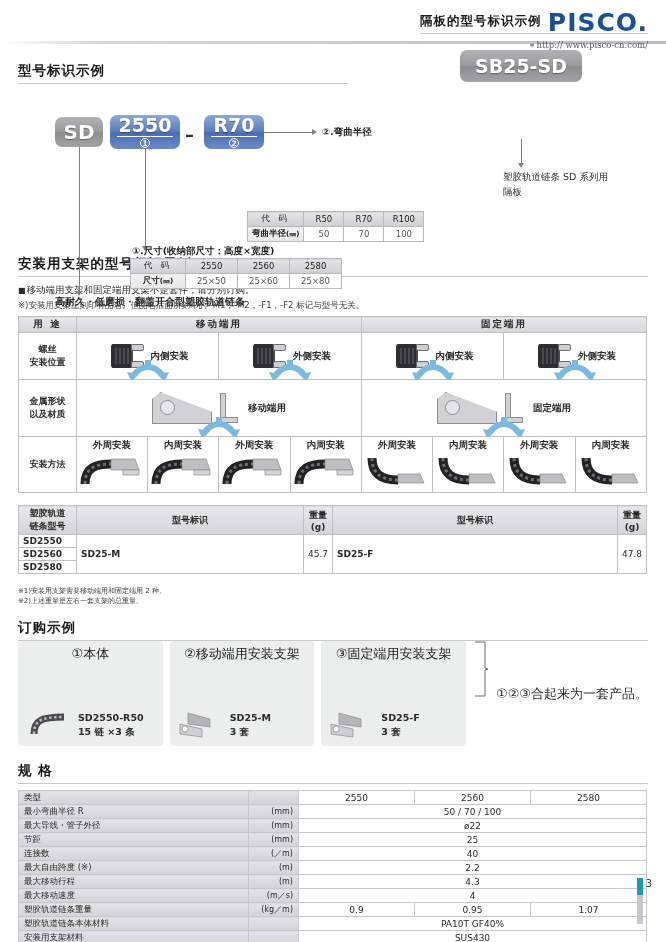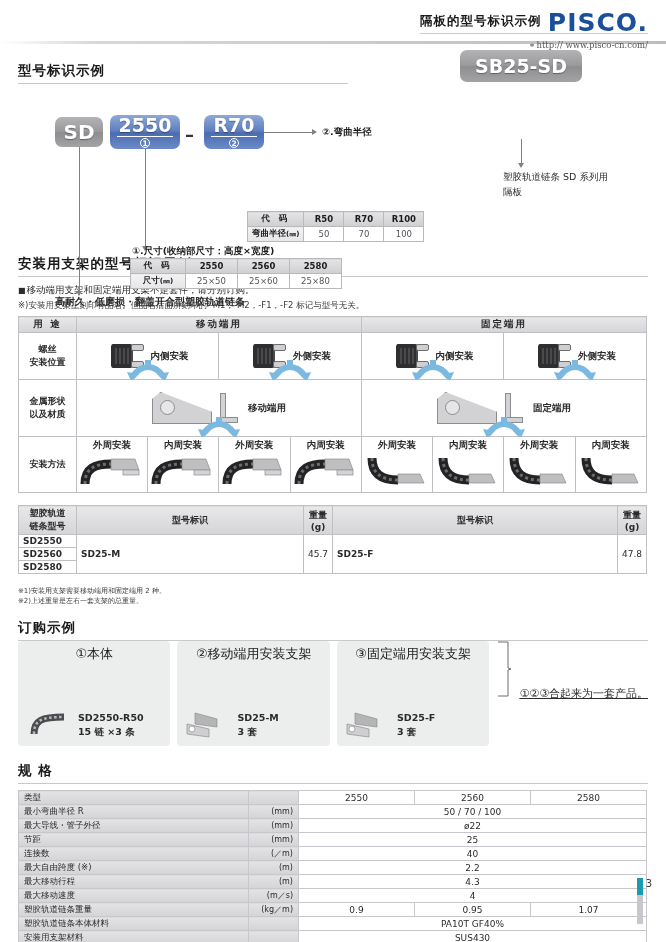--- a/index.html
+++ b/index.html
@@ -75,21 +75,21 @@
 
   .cap { position:absolute; font-size:9.5px; color:#1b1b1b; font-weight:bold; white-space:nowrap; }
 
   
   .mini { position:absolute; border-collapse:collapse; font-size:8.5px; }
   .mini th, .mini td {
     border:1px solid #b9b9bd; padding:1px 4px; text-align:center; white-space:nowrap;
   }
   .mini thead th {
     background:linear-gradient(to bottom,#e4e4e6,#cfcfd2);
-    font-weight:bold; color:#1b1b1b;margin-top:29px;
+    font-weight:normal; color:#1b1b1b;margin-top:29px;
   }
   .mini thead th.lbl { letter-spacing:3px; }
   .mini tbody td { background:#fff; color:#55555a; }
   .mini tbody td.lbl { background:linear-gradient(to bottom,#f2f2f3,#e6e6e8); color:#1b1b1b; font-weight:bold; }
   .u { font-size:7px; }
 
   #tbl-radius { left:247px; top:120px; }
   #tbl-radius th, #tbl-radius td { width:40px; }
   #tbl-radius th.lbl, #tbl-radius td.lbl { width:52px; }
   #tbl-size { left:130px; top:167px; }
@@ -170,21 +170,21 @@
 
   
   .osec { margin-top:13px; }
   .oline { margin:6px 20px 5px; font-size:9px; }
   .oboxes { display:flex; gap:7px; margin:0 18px; align-items:stretch; }
   .obox { background:#eceded; border-radius:4px; width:168px; padding:4px 6px 6px; }
   .obox .t { font-size:13px; text-align:center; color:#222; margin-bottom:3px; }
   .obox .b { display:flex; align-items:center; gap:8px;margin-top:47px; }
   .obox .txt { font-size:9.5px; font-weight:bold; line-height:14px; }
   .brace { width:16px; position:relative; }
-  .osum { font-size:11px; align-self:center; white-space:nowrap;text-decoration:underline; }
+  .osum { font-size:13px; align-self:center; white-space:nowrap; }
 
   
   .ssec { margin-top:16px; }
   .stbl { width:628px; margin:6px 18px 0; border-collapse:collapse; table-layout:fixed; font-size:9px; }
   .stbl td { border:1px solid #c8c8cc; height:14px; padding:0 5px; }
   .stbl td.k {
     background:linear-gradient(to bottom,#e3e3e5,#d4d4d7);
     font-size:8.5px; text-align:left; width:330px;
   }
   .stbl td.u2 { font-size:8px; text-align:right; }

